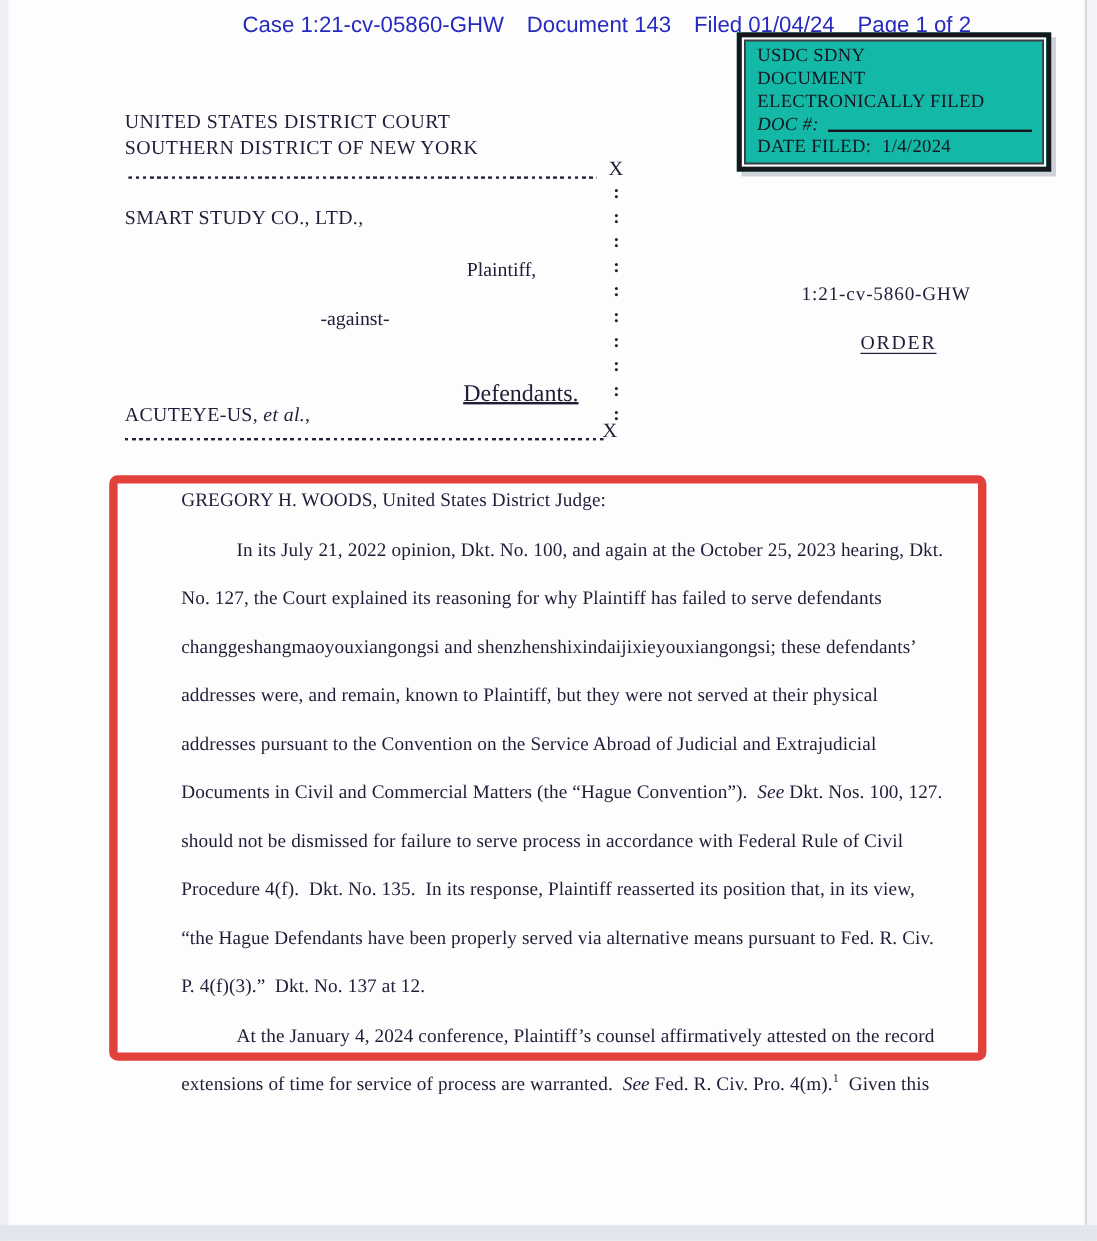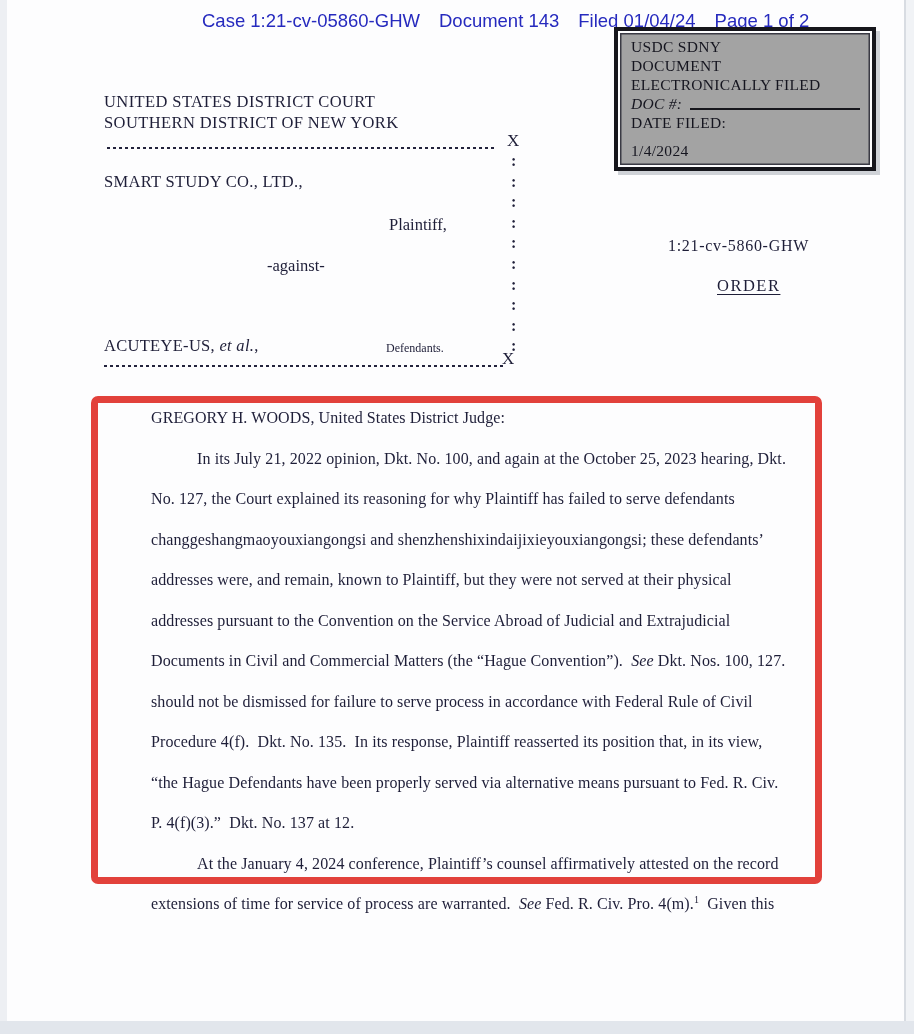--- a/index.html
+++ b/index.html
@@ -27,49 +27,49 @@
     left: 166px; top: 10px;
     display: flex; gap: 19px;
     font-size: 18.5px; color: #262abe;
     white-space: nowrap; z-index: 1;
   }
 
   
   #stamp {
     left: 614px; top: 27px; width: 262px;
     box-sizing: border-box;
-    background: #a3a3a3;
+    background: #14b8a6;
     border: 4px solid #16161c;
     box-shadow: inset 0 0 0 2px #fdfdfe, inset 0 0 0 3.5px #3a3a44,
                 4px 4px 0 rgba(150,157,168,0.45);
     padding: 6px 10px 7px 13px;
     font-size: 15.5px; line-height: 19px; letter-spacing: 0.3px;
     color: #15151f; z-index: 2;
   }
   .stamp-doc-row { display: flex; align-items: flex-end; font-style: italic; }
   .stamp-doc-underline { flex: 1; border-bottom: 2px solid #16161c; margin: 0 2px 3px 8px; height: 1px; }
-  .stamp-date-row { display: flex; gap: 9px; flex-direction: column; }
+  .stamp-date-row { display: flex; gap: 9px; }
 
   #court-block { left: 104px; top: 91px; font-size: 16.5px; line-height: 21px; letter-spacing: 0.4px; }
 
   .dashrule { height: 2px; background: repeating-linear-gradient(90deg, #23233c 0 3px, transparent 3px 6px); }
   #dashrule-top { left: 107px; top: 147px; width: 390px; }
   #dashrule-bottom { left: 104px; top: 365px; width: 399px; }
   #x-top { left: 507px; top: 131px; font-size: 17px; }
   #x-bottom { left: 502px; top: 349px; font-size: 17px; }
 
   #colon-column { left: 511px; top: 151px; font-size: 16px; font-weight: bold; }
   .colline { line-height: 20.6px; height: 20.6px; }
 
   .capline { line-height: 21px; white-space: nowrap; }
   #plaintiff-name { left: 104px; top: 171px; font-size: 16.5px; letter-spacing: 0.3px; }
   #plaintiff-role { left: 389px; top: 214px; font-size: 16.5px; }
   #against-label  { left: 267px; top: 255px; font-size: 16.5px; }
   #defendant-name { left: 104px; top: 295px; font-size: 16.5px; letter-spacing: 0.3px; margin-top: 40px; }
-  #defendant-role { left: 386px; top: 338px; font-size: 12px; }
+  #defendant-role { left: 386px; top: 318px; font-size: 20px; text-decoration: underline; }
 
   #case-number { left: 668px; top: 235px; font-size: 16px; letter-spacing: 0.7px; }
   #order-title { left: 717px; top: 275px; font-size: 16.5px; letter-spacing: 1.5px;
                  text-decoration: underline; text-underline-offset: 3px; }
 
   
   #red-box {
     left: 91px; top: 396px; width: 731px; height: 488px;
     box-sizing: border-box;
     border: 7px solid #e2413b;

